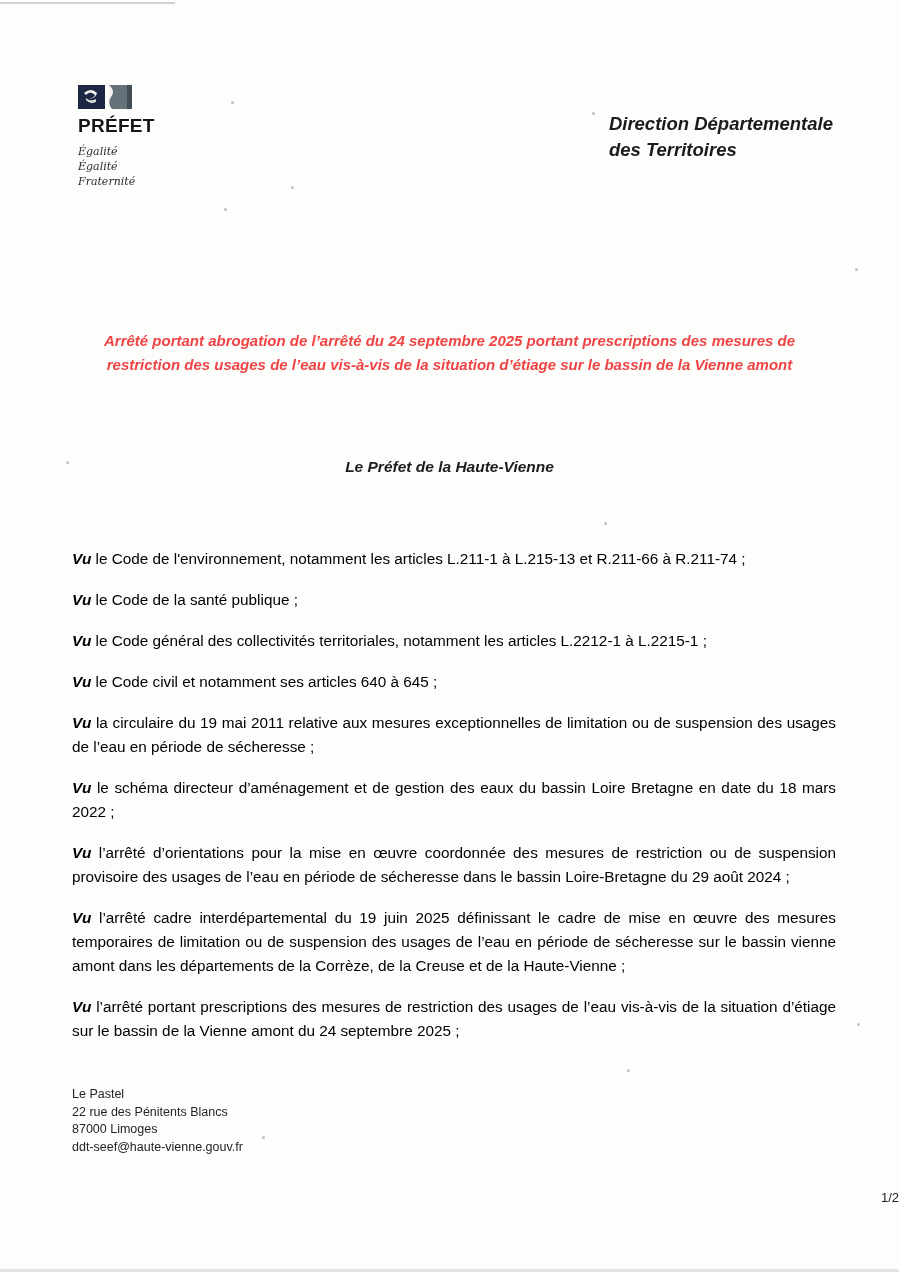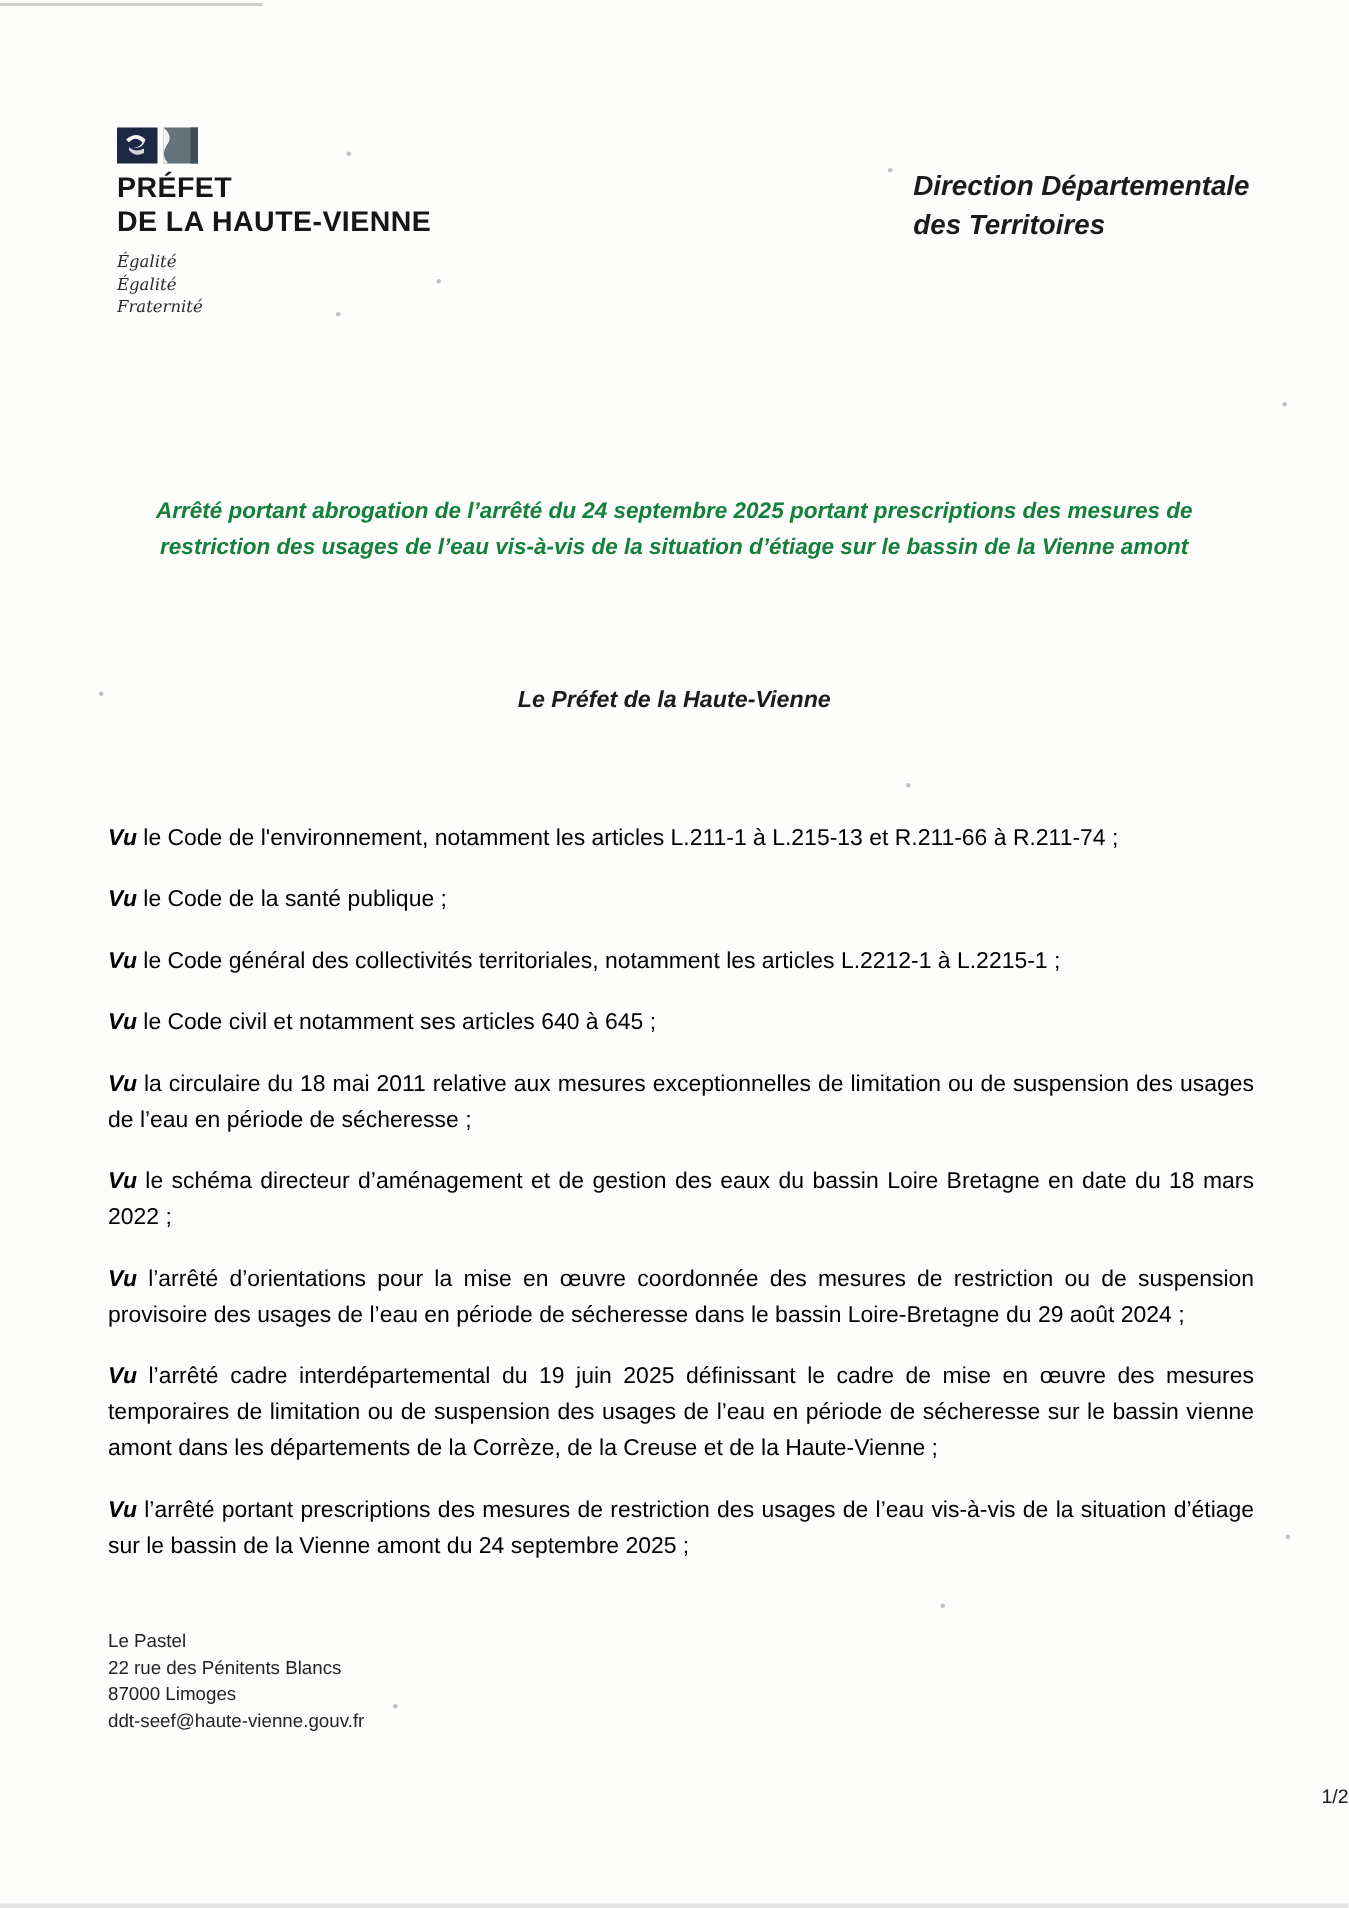--- a/index.html
+++ b/index.html
@@ -46,21 +46,21 @@
     font-weight: bold; font-style: italic;
     font-size: 18.5px; line-height: 26px; color: #1b1b1b;
   }
 
   
   .doc-title {
     position: absolute; left: 0; right: 0; top: 329px;
     margin: 0 auto; width: 728px;
     text-align: center;
     font-weight: bold; font-style: italic;
-    font-size: 15px; line-height: 24px; color: #15803d;
+    font-size: 15px; line-height: 24px; color: #ef4444;
   }
 
   .issuer {
     position: absolute; left: 0; top: 458px; width: 100%;
     text-align: center;
     font-weight: bold; font-style: italic;
     font-size: 15.5px; color: #1c1c1c;
   }
 
   
@@ -101,21 +101,20 @@
   <svg class="marianne" width="58" height="27" viewBox="0 0 58 27">
     <rect x="0" y="1" width="27" height="24" fill="#1c2743"></rect>
     <path d="M6 9 q7 -6 13 0 q-2 7 -9 5 q5 1 7 -3 q-5 -5 -9 0 z" fill="#f4f4f2"></path>
     <path d="M8 14 q4 4 10 1 l0 3 q-6 3 -10 -2 z" fill="#f4f4f2" opacity=".85"></path>
     <rect x="31" y="1" width="23" height="24" fill="#64727a"></rect>
     <path d="M31 1 q7 6 2 12 q-4 6 1 12 l-3 0 l0 -24 z" fill="#f4f4f2"></path>
     <rect x="49" y="1" width="5" height="24" fill="#414d55"></rect>
   </svg>
   <div class="agency-name">
     <div>PRÉFET</div>
-    <div>DE LA HAUTE-VIENNE</div>
   </div>
   <div class="motto">
     <div>Égalité</div>
     <div>Égalité</div>
     <div>Fraternité</div>
   </div>
 </div>
 
 <div class="direction">
   <div>Direction Départementale</div>
@@ -138,21 +137,21 @@
   <p class="recital">
     <span class="lead">Vu</span>
     <span>le Code général des collectivités territoriales, notamment les articles L.2212-1 à L.2215-1 ;</span>
   </p>
   <p class="recital">
     <span class="lead">Vu</span>
     <span>le Code civil et notamment ses articles 640 à 645 ;</span>
   </p>
   <p class="recital">
     <span class="lead">Vu</span>
-    <span>la circulaire du 18 mai 2011 relative aux mesures exceptionnelles de limitation ou de suspension des usages de l’eau en période de sécheresse ;</span>
+    <span>la circulaire du 19 mai 2011 relative aux mesures exceptionnelles de limitation ou de suspension des usages de l’eau en période de sécheresse ;</span>
   </p>
   <p class="recital">
     <span class="lead">Vu</span>
     <span>le schéma directeur d’aménagement et de gestion des eaux du bassin Loire Bretagne en date du 18 mars 2022 ;</span>
   </p>
   <p class="recital">
     <span class="lead">Vu</span>
     <span>l’arrêté d’orientations pour la mise en œuvre coordonnée des mesures de restriction ou de suspension provisoire des usages de l’eau en période de sécheresse dans le bassin Loire-Bretagne du 29 août 2024 ;</span>
   </p>
   <p class="recital">

